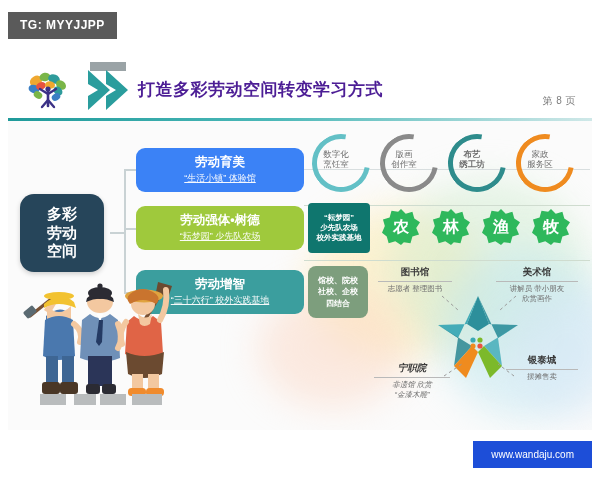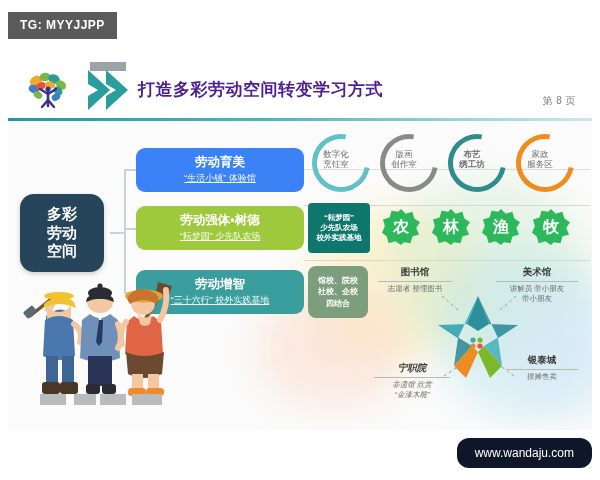--- a/index.html
+++ b/index.html
@@ -133,24 +133,23 @@
   .star-label .sl-rule { height: 1px; background: #b9b9b9; margin: 2px 6px 2px 6px; }
   .star-label .sl-sub { font-size: 7.5px; color: #6f6f6f; line-height: 1.3; }
 
   
   .people { position: absolute; left: 4px; top: 212px; width: 176px; height: 150px; }
   .pix-censor { position: absolute; background: #b9bcbd; }
 
   
   .footer-url {
     position: absolute; right: 8px; bottom: 12px;
-    background: #0f172a; color: #ffffff;
-    font-size: 12px; padding: 8px 18px;
+    background: #1d4ed8; color: #ffffff;
+    font-size: 10px; padding: 8px 18px;
     white-space: nowrap;
-    border-radius: 12px;
   }
 </style>
 </head>
 <body>
 
 <div id="root">
 
   <div class="tg-tag">TG: MYYJJPP</div>
 
   <div class="slide">
@@ -307,21 +306,21 @@
         <div class="sl-title">图书馆</div>
         <div class="sl-rule"></div>
         <div class="sl-sub">志愿者 整理图书</div>
         <div class="sl-sub"></div>
       </div>
 
       <div class="star-label" style="left:124px; top:8px; width:94px;">
         <div class="sl-title">美术馆</div>
         <div class="sl-rule"></div>
         <div class="sl-sub">讲解员 带小朋友</div>
-        <div class="sl-sub">带小朋友</div>
+        <div class="sl-sub">欣赏画作</div>
       </div>
 
       <div class="star-label" style="left:2px; top:104px; width:88px;font-style:italic;">
         <div class="sl-title">宁职院</div>
         <div class="sl-rule"></div>
         <div class="sl-sub">非遗馆 欣赏</div>
         <div class="sl-sub">“金漆木雕”</div>
       </div>
 
       <div class="star-label" style="left:134px; top:96px; width:84px;">

